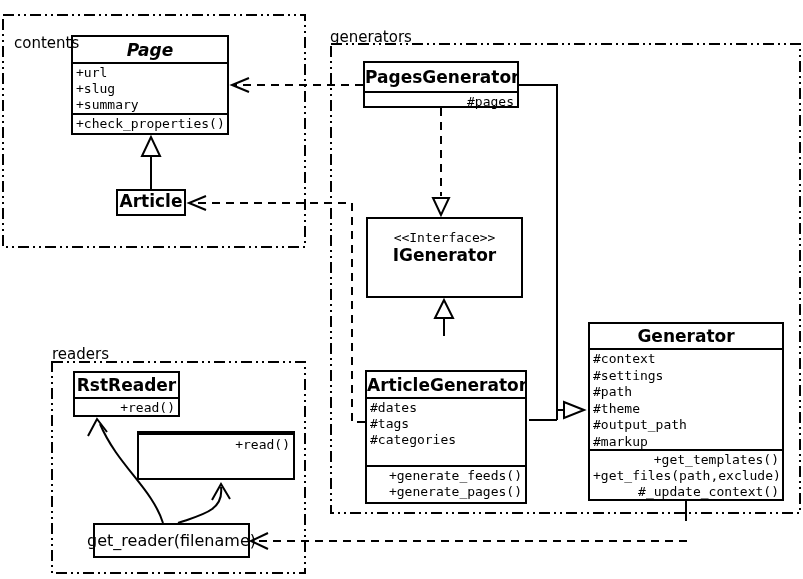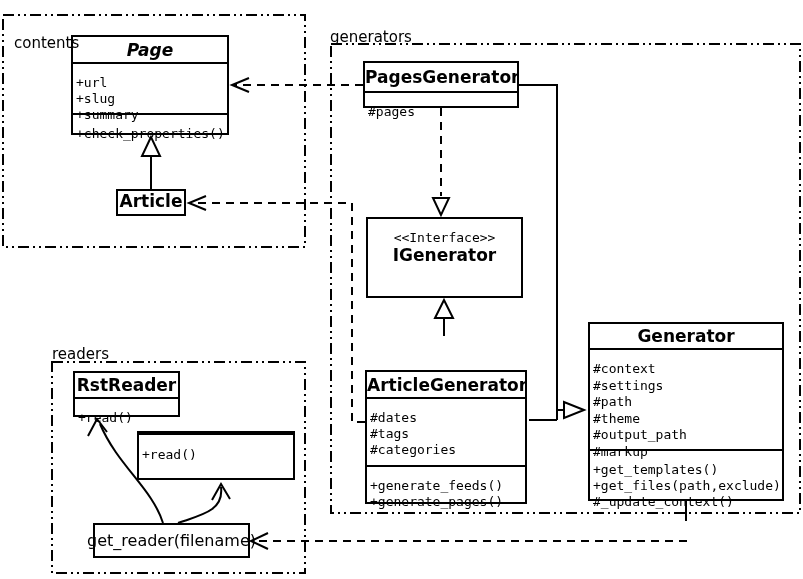--- a/index.html
+++ b/index.html
@@ -16,24 +16,24 @@
     box-sizing:border-box; z-index:2; display:flex; flex-direction:column;
   }
   .uml-title {
     font:bold 17px "DejaVu Sans", sans-serif; text-align:center;
     white-space:nowrap; overflow:hidden; flex:0 0 auto;
     display:flex; flex-direction:column; justify-content:center;
   }
   .uml-stereo { font:13px "DejaVu Sans Mono", monospace; font-weight:normal; }
   .uml-sec {
     border-top:2px solid #000; font:13px "DejaVu Sans Mono", monospace;
-    line-height:16px; padding:11px 3px 0 3px; white-space:nowrap;
+    line-height:16px; padding:1px 3px 0 3px; white-space:nowrap;
     box-sizing:border-box; flex:0 0 auto;
   }
-  .uml-sec.fill { flex:1 1 auto; }
+  .uml-sec.fill { flex:1 1 auto;text-align:right; }
   .plain-box {
     position:absolute; background:#fff; border:2px solid #000;
     box-sizing:border-box; z-index:2; text-align:center;
     font:16px "DejaVu Sans", sans-serif;
     display:flex; align-items:center; justify-content:center;
   }
   svg.overlay {
     position:absolute; left:0; top:0; z-index:4; pointer-events:none;
   }
   svg.overlay * { vector-effect:non-scaling-stroke; }

